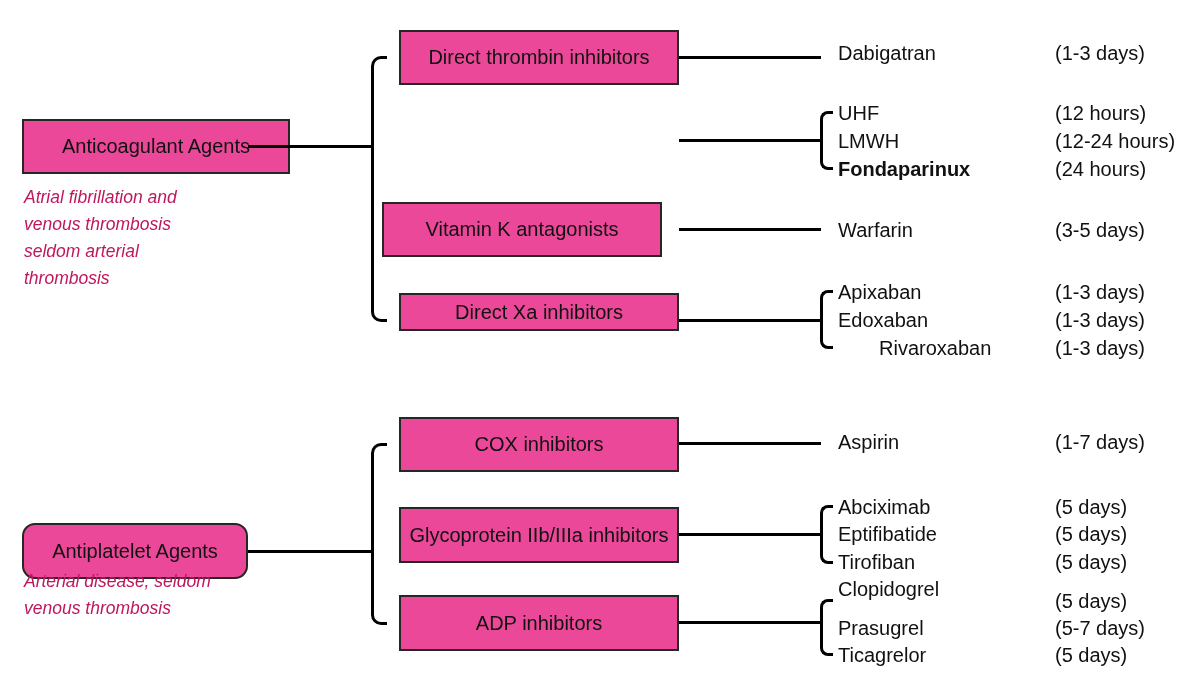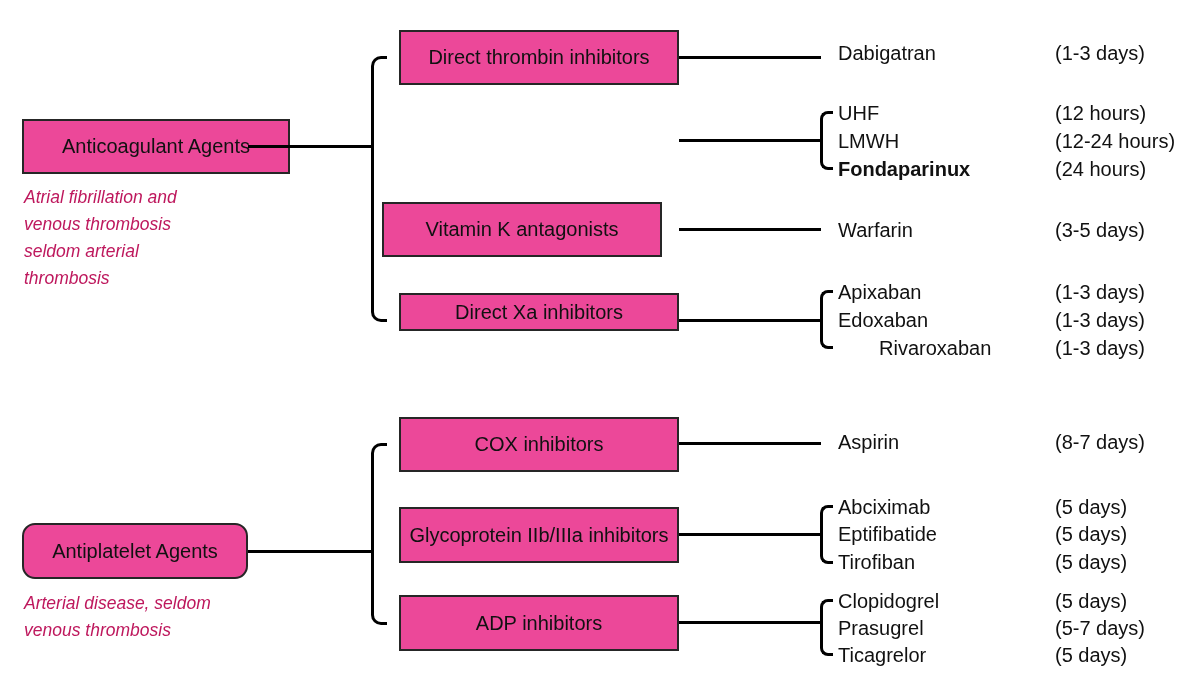--- a/index.html
+++ b/index.html
@@ -117,21 +117,21 @@
   <div class="drug" style="left:838px;top:278px;">Apixaban</div>
   <div class="dur" style="left:1055px;top:278px;">(1-3 days)</div>
   <div class="drug" style="left:838px;top:306px;">Edoxaban</div>
   <div class="dur" style="left:1055px;top:306px;">(1-3 days)</div>
   <div class="drug" style="left:838px;top:334px;margin-left:41px;">Rivaroxaban</div>
   <div class="dur" style="left:1055px;top:334px;">(1-3 days)</div>
 
   <div class="box" style="left:22px;top:523px;width:226px;height:56px;border-radius:13px;">
     <span class="box-label">Antiplatelet Agents</span>
   </div>
-  <div class="note" style="left:24px;top:590px;width:250px;">Arterial disease, seldom
+  <div class="note" style="left:24px;top:568px;width:250px;">Arterial disease, seldom
 venous thrombosis</div>
 
   <div class="hline" style="left:248px;top:550px;width:126px;"></div>
   <div class="bracket" style="left:371px;top:443px;width:16px;height:182px;"></div>
 
   <div class="box" style="left:399px;top:417px;width:280px;height:55px;">
     <span class="box-label">COX inhibitors</span>
   </div>
   <div class="box" style="left:399px;top:507px;width:280px;height:56px;">
     <span class="box-label">Glycoprotein IIb/IIIa inhibitors</span>
@@ -141,29 +141,29 @@
   </div>
 
   <div class="hline" style="left:679px;top:442px;width:142px;"></div>
   <div class="hline" style="left:679px;top:533px;width:142px;"></div>
   <div class="hline" style="left:679px;top:621px;width:142px;"></div>
 
   <div class="bracket small" style="left:820px;top:505px;width:13px;height:59px;"></div>
   <div class="bracket small" style="left:820px;top:599px;width:13px;height:57px;"></div>
 
   <div class="drug" style="left:838px;top:428px;">Aspirin</div>
-  <div class="dur" style="left:1055px;top:428px;">(8-7 days)</div>
+  <div class="dur" style="left:1055px;top:428px;">(1-7 days)</div>
 
   <div class="drug" style="left:838px;top:493px;">Abciximab</div>
   <div class="dur" style="left:1055px;top:493px;">(5 days)</div>
   <div class="drug" style="left:838px;top:520px;">Eptifibatide</div>
   <div class="dur" style="left:1055px;top:520px;">(5 days)</div>
   <div class="drug" style="left:838px;top:548px;">Tirofiban</div>
   <div class="dur" style="left:1055px;top:548px;">(5 days)</div>
 
-  <div class="drug" style="left:838px;top:587px;">Clopidogrel</div>
+  <div class="drug" style="left:838px;top:575px;">Clopidogrel</div>
   <div class="dur" style="left:1055px;top:587px;">(5 days)</div>
   <div class="drug" style="left:838px;top:614px;">Prasugrel</div>
   <div class="dur" style="left:1055px;top:614px;text-align:center;">(5-7 days)</div>
   <div class="drug" style="left:838px;top:641px;">Ticagrelor</div>
   <div class="dur" style="left:1055px;top:641px;">(5 days)</div>
 
 </div>
 
 </body></html>

